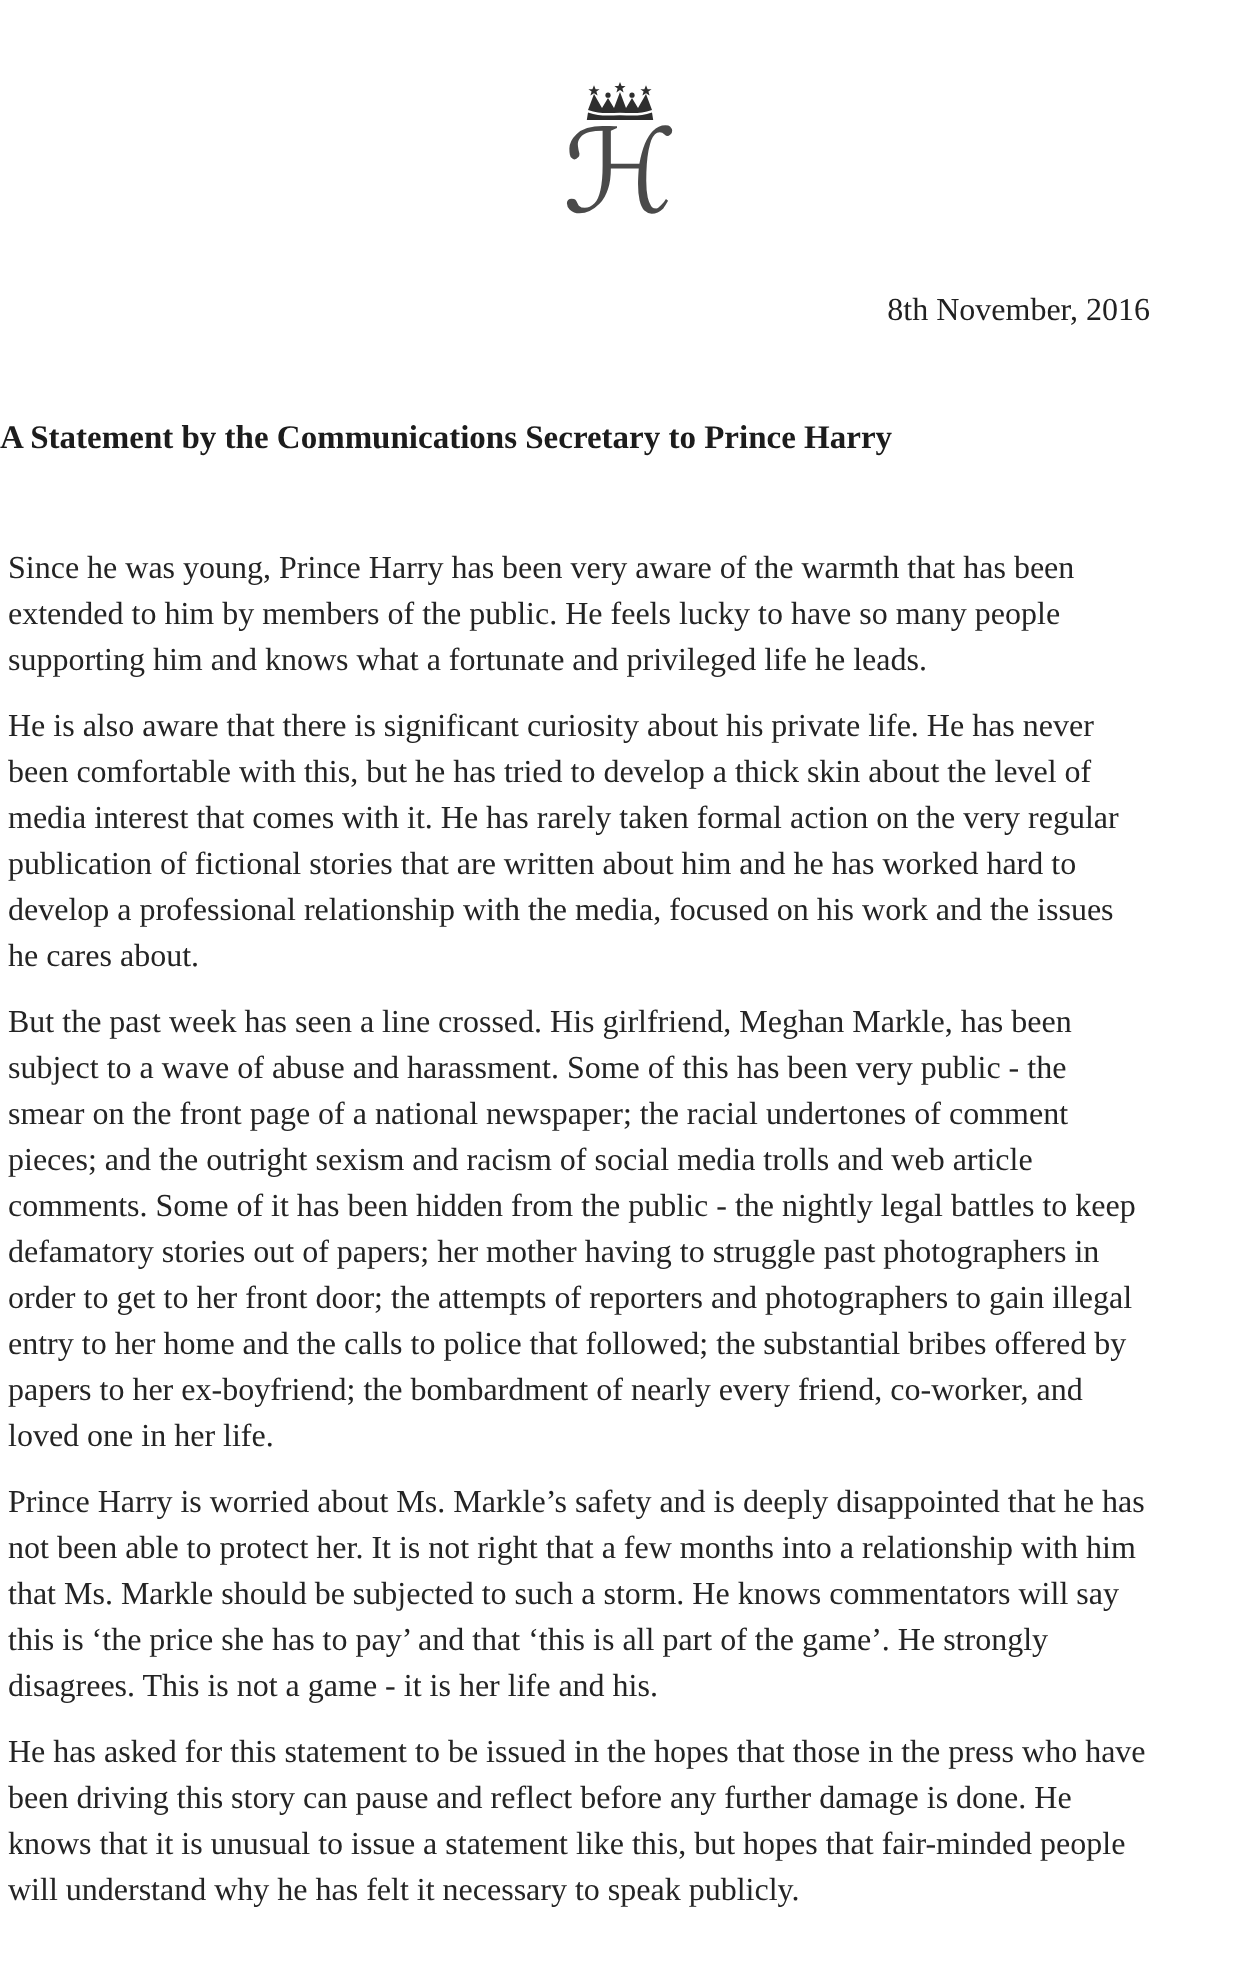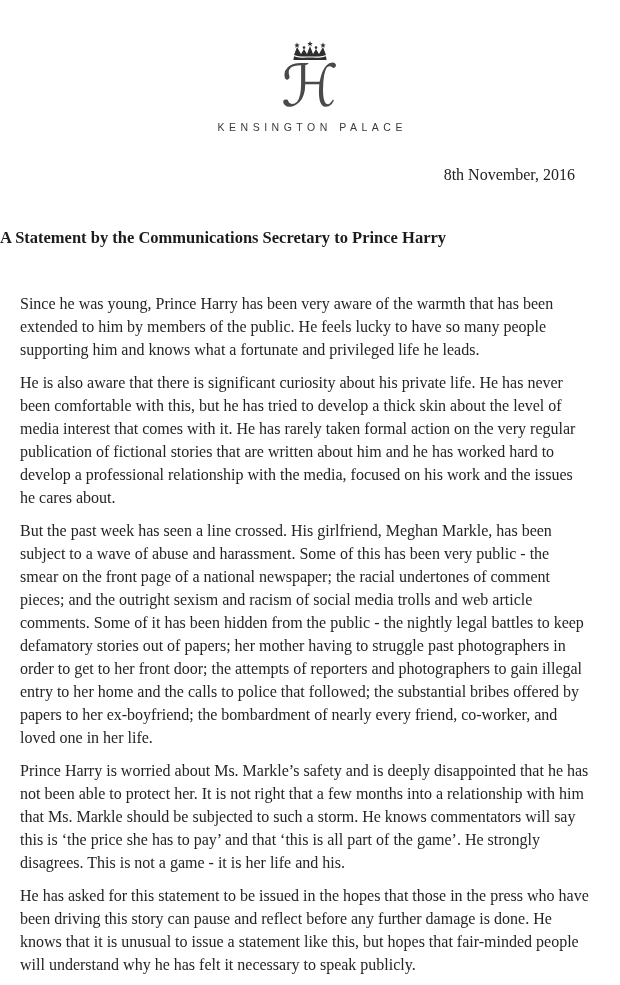--- a/index.html
+++ b/index.html
@@ -52,21 +52,21 @@
   }
   .statement-title {
     font-size: 16.5px;
     font-weight: bold;
     text-align: left;
     color: #1c1c1c;
     margin: 44px 0 0 0;
   }
   .statement-body {
     width: 570px;
-    margin: 44px 0 0 20px;
+    margin: 44px 0 0 4px;
     font-size: 16px;
     line-height: 23px;
     color: #242424;
     text-align: left;
   }
   .statement-body p {
     margin: 0 0 10px 0;
   }
 </style>
 </head>
@@ -85,21 +85,20 @@
 
         <path d="M7,2.6 L7.8,4.6 L9.8,4.6 L8.2,5.8 L8.8,7.8 L7,6.6 L5.2,7.8 L5.8,5.8 L4.2,4.6 L6.2,4.6 Z" fill="#2e2e2e"></path>
         <path d="M20,1 L20.8,3 L22.8,3 L21.2,4.2 L21.8,6.2 L20,5 L18.2,6.2 L18.8,4.2 L17.2,3 L19.2,3 Z" fill="#2e2e2e"></path>
         <path d="M33,2.6 L33.8,4.6 L35.8,4.6 L34.2,5.8 L34.8,7.8 L33,6.6 L31.2,7.8 L31.8,5.8 L30.2,4.6 L32.2,4.6 Z" fill="#2e2e2e"></path>
 
         <circle cx="14" cy="7.6" r="1.3" fill="#2e2e2e"></circle>
         <circle cx="26" cy="7.6" r="1.3" fill="#2e2e2e"></circle>
       </svg>
     </div>
     <div class="monogram">ℋ</div>
-    <div class="org-name">KENSINGTON PALACE</div>
   </header>
 
   <div class="date-line">8th November, 2016</div>
 
   <h1 class="statement-title">A Statement by the Communications Secretary to Prince Harry</h1>
 
   <main class="statement-body">
     <p>Since he was young, Prince Harry has been very aware of the warmth that has been extended to him by members of the public. He feels lucky to have so many people supporting him and knows what a fortunate and privileged life he leads.</p>
     <p>He is also aware that there is significant curiosity about his private life. He has never been comfortable with this, but he has tried to develop a thick skin about the level of media interest that comes with it. He has rarely taken formal action on the very regular publication of fictional stories that are written about him and he has worked hard to develop a professional relationship with the media, focused on his work and the issues he cares about.</p>
     <p>But the past week has seen a line crossed. His girlfriend, Meghan Markle, has been subject to a wave of abuse and harassment. Some of this has been very public - the smear on the front page of a national newspaper; the racial undertones of comment pieces; and the outright sexism and racism of social media trolls and web article comments. Some of it has been hidden from the public - the nightly legal battles to keep defamatory stories out of papers; her mother having to struggle past photographers in order to get to her front door; the attempts of reporters and photographers to gain illegal entry to her home and the calls to police that followed; the substantial bribes offered by papers to her ex-boyfriend; the bombardment of nearly every friend, co-worker, and loved one in her life.</p>

